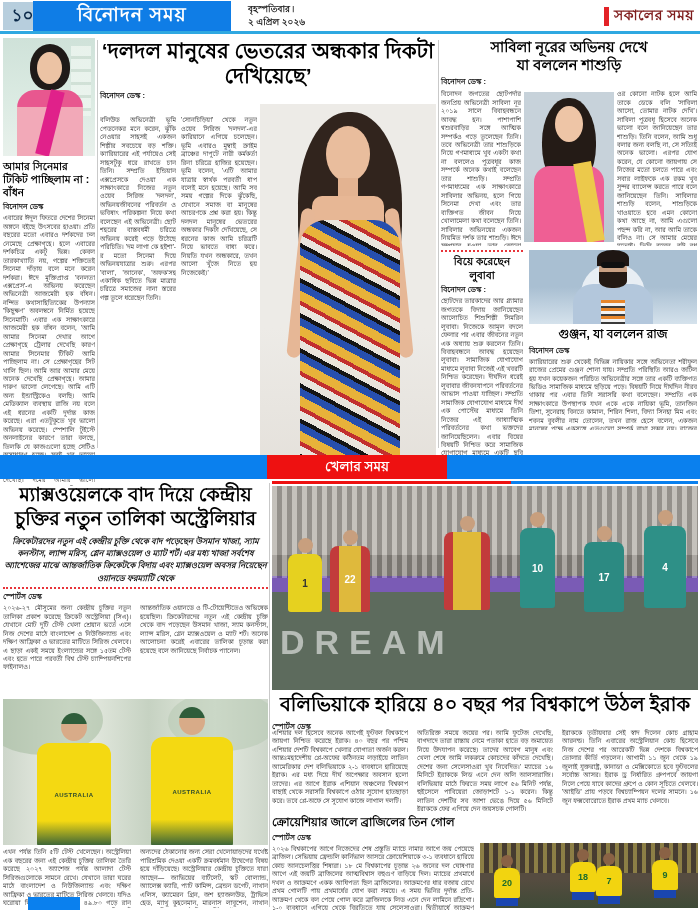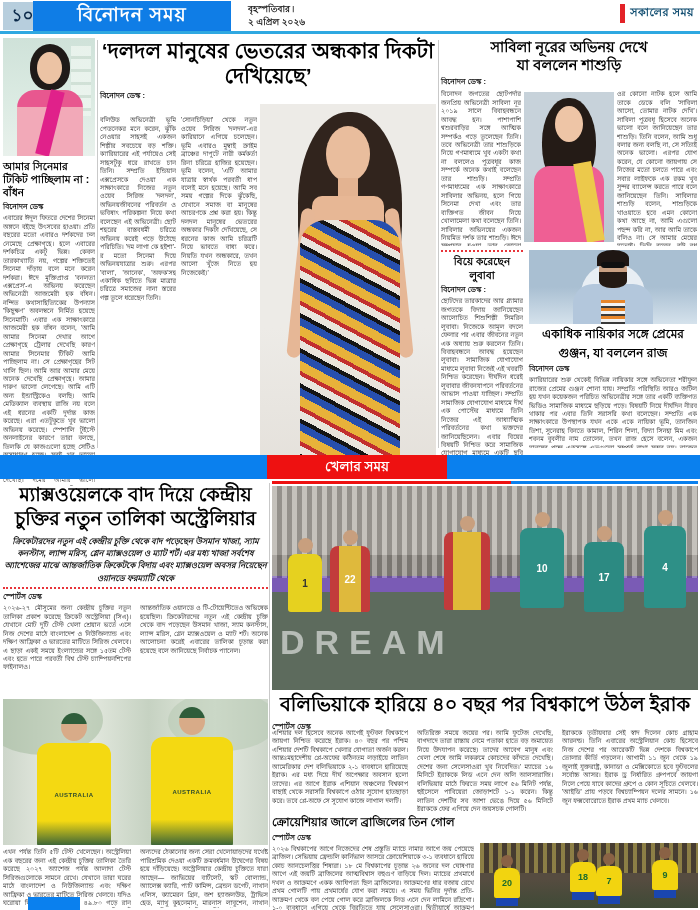--- a/index.html
+++ b/index.html
@@ -9,21 +9,21 @@
     position:relative; width:700px; height:910px; background:#ffffff;
     margin:0 auto; overflow:hidden;
   }
   
   #header { position:absolute; left:0; top:0; width:700px; height:34px; border-bottom:3px solid #2fa8e1; background:#fff; }
   #pagenum { position:absolute; left:3px; top:2px; width:39px; height:28px; background:#b7cedd; color:#0c2a4a; font-weight:bold; font-size:17px; display:flex; align-items:center; justify-content:center; }
   #section-box { position:absolute; left:33px; top:1px; width:198px; height:30px; background:#0f7de6; color:#fff; font-weight:bold; font-size:19px; display:flex; align-items:center; justify-content:center; letter-spacing:1px; }
   #dateblock { position:absolute; left:248px; top:3px; font-size:9px; font-weight:bold; color:#222; line-height:1.4; }
   #logo { position:absolute; right:6px; top:4px; display:flex; align-items:center; gap:5px; }
   #logo .bar { width:5px; height:19px; background:#e32227; }
-  #logo .word { font-size:11px; font-weight:900; color:#0c4a6e; letter-spacing:.5px; }
+  #logo .word { font-size:14px; font-weight:900; color:#7f1d1d; letter-spacing:.5px; }
   
   .headline { font-weight:bold; color:#000; }
   .byline { font-weight:bold; font-size:7.5px; color:#111; margin:2px 0 1px 0; }
   .body-txt { font-size:6.4px; line-height:1.32; color:#1c1c1c; text-align:justify; overflow:hidden; }
   .vrule { position:absolute; width:1px; background:#c9c9c9; }
   .red-dotted { border-top:2px dotted #e8343a; }
   
   #ent-col1 { position:absolute; left:3px; top:38px; width:92px; height:410px; }
   #badhon-photo { position:relative; width:92px; height:118px; background:linear-gradient(180deg,#cfe2d9 0%,#dcebe3 55%,#e9f1ec 100%); overflow:hidden; }
   .bp-shelf { position:absolute; right:4px; top:8px; width:20px; height:70px; background:repeating-linear-gradient(180deg,#eef6f0 0 10px,#cfdfd4 10px 13px); opacity:.8; }
@@ -192,21 +192,20 @@
       <div id="raj-col">
         <div id="raj-photo">
           <i class="rj-hood"></i>
           <i class="rj-jacket"></i>
           <i class="rj-tee"></i>
           <i class="rj-head"></i>
           <i class="rj-hair"></i>
           <i class="rj-beard"></i>
           <i class="rj-shade"></i>
         </div>
-        <div class="headline">একাধিক নায়িকার সঙ্গে প্রেমের</div>
         <div class="headline">গুঞ্জন, যা বললেন রাজ</div>
         <div class="byline">বিনোদন ডেস্ক</div>
         <div class="body-txt" style="height:72px">ক্যারিয়ারের শুরু থেকেই বিভিন্ন নায়িকার সঙ্গে অভিনেতা শরীফুল রাজের প্রেমের গুঞ্জন শোনা যায়। সম্প্রতি পরিস্থিতি আরও জটিল হয় যখন কয়েকজন পরিচিত অভিনেত্রীর সঙ্গে তার একটি ব্যক্তিগত ভিডিও সামাজিক মাধ্যমে ছড়িয়ে পড়ে। বিষয়টি নিয়ে দীর্ঘদিন নীরব থাকার পর এবার তিনি সরাসরি কথা বলেছেন। সম্প্রতি এক সাক্ষাৎকারে উপস্থাপক যখন একে একে নায়িকা ভূমি, তানজিন তিশা, সুনেরাহ বিনতে কামাল, শিরিন শিলা, বিদ্যা সিনহা মিম এবং শবনম বুবলীর নাম তোলেন, তখন রাজ হেসে বলেন, একজন মানুষের পক্ষে একসঙ্গে এতগুলো সম্পর্ক রাখা সম্ভব নয়। রাজের দাবি, এসব নায়িকাদের সঙ্গে তিনি শুধু ইন্ডাস্ট্রির বন্ধু, তারা সবাই খুব ভালো বন্ধু। বিশেষ করে 'আইসক্রিম' সিনেমার সহশিল্পী নায়িকা তুষির সঙ্গে তার দীর্ঘদিনের পারিবারিক সম্পর্ক রয়েছে। এ নিয়ে আলোচিত কাজের পর ভিডিও ফাঁসের ঘটনাটি তার ক্যারিয়ারে গভীর ধাক্কা দেয়। এ বিষয়ে রাজ বলেন, এটি পরিকল্পিতভাবে করা হয়েছে।</div>
       </div>
     </div>
   </div>
 
   <div id="sports-band">
     <div class="label-box">
       <span>খেলার সময়</span>
@@ -259,21 +258,21 @@
       <div class="fig" style="left:58px; top:44px;">
         <i class="head"></i>
         <b class="torso" style="width:40px; height:66px; background:linear-gradient(90deg,#c23b3b 0 22%,#dfb93c 22% 78%,#c23b3b 78%);">22</b>
       </div>
       <div class="fig" style="left:172px; top:30px;">
         <i class="head"></i>
         <b class="torso" style="width:46px; height:78px; background:linear-gradient(90deg,#c23b3b 0 20%,#e0ba38 20% 80%,#c23b3b 80%);"></b>
       </div>
       <div class="fig" style="left:248px; top:26px;">
         <i class="head"></i>
-        <b class="torso" style="width:44px; height:80px; background:#2e8f86;">10</b>
+        <b class="torso" style="width:35px; height:80px; background:#2e8f86;">10</b>
       </div>
       <div class="fig" style="left:312px; top:40px;">
         <i class="head"></i>
         <b class="torso" style="width:40px; height:70px; background:#2c8a82;">17</b>
       </div>
       <div class="fig" style="left:372px; top:24px;">
         <i class="head"></i>
         <b class="torso" style="width:42px; height:82px; background:#2e9087;">4</b>
       </div>
     </div>

